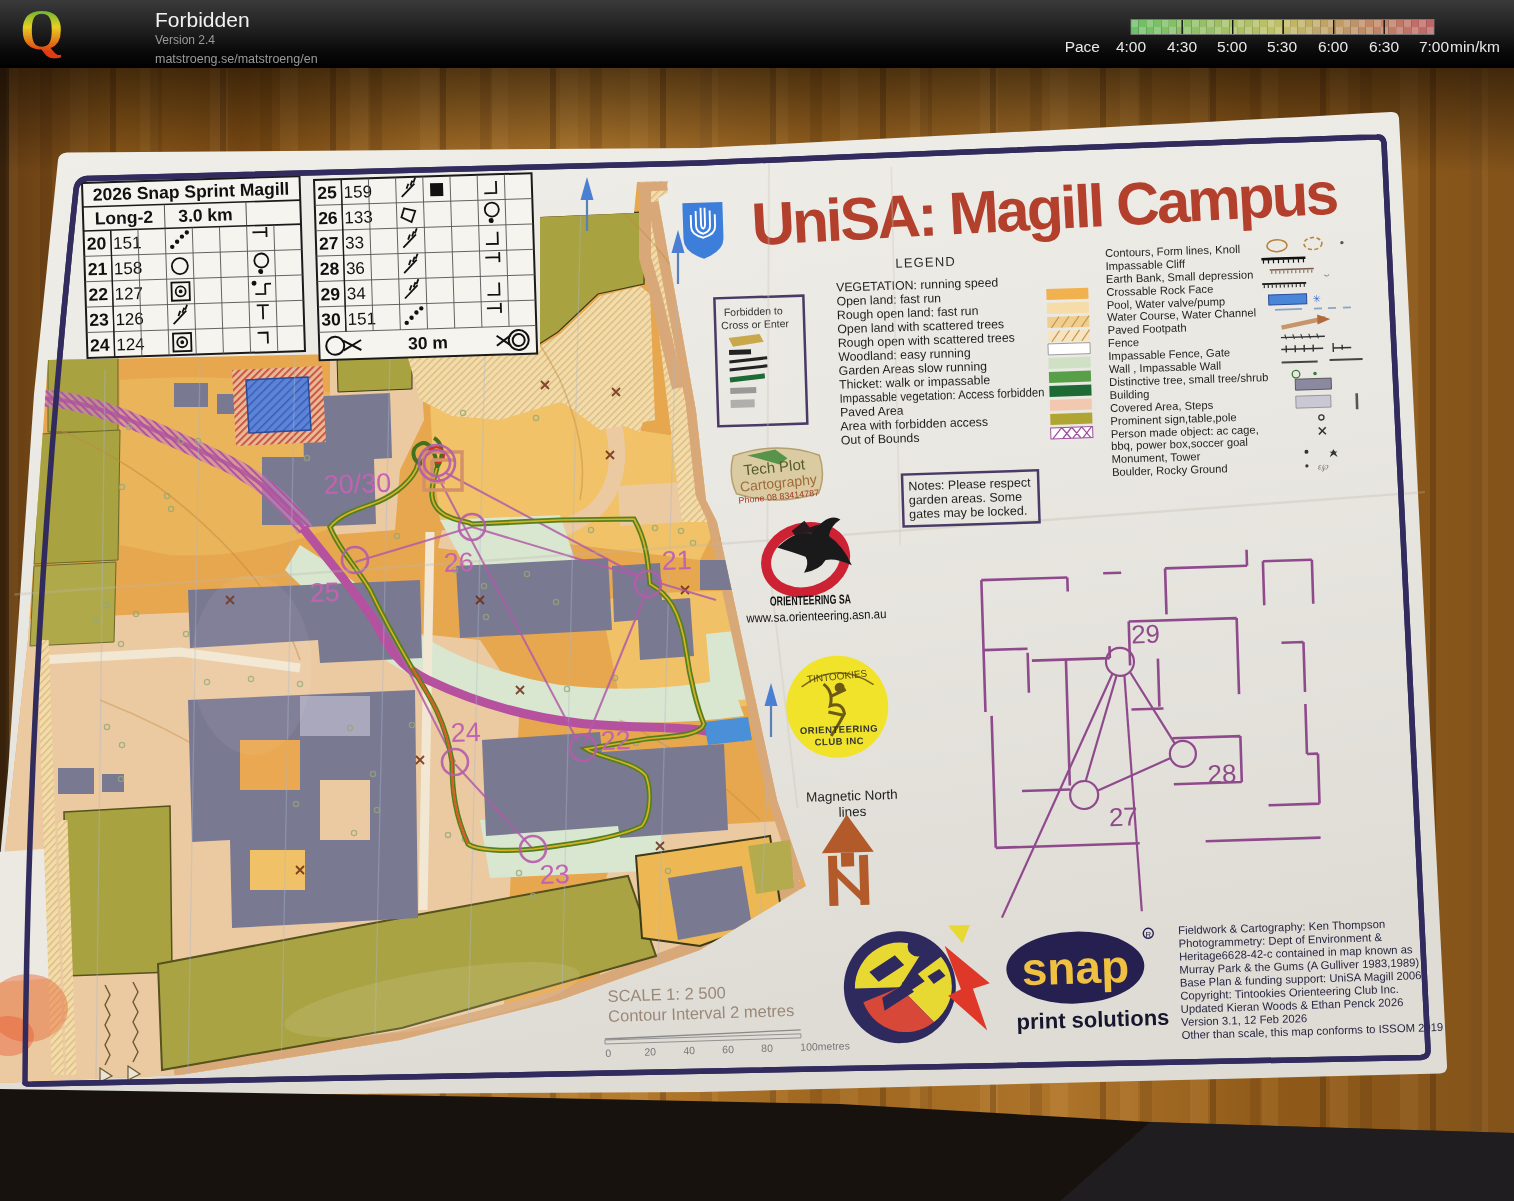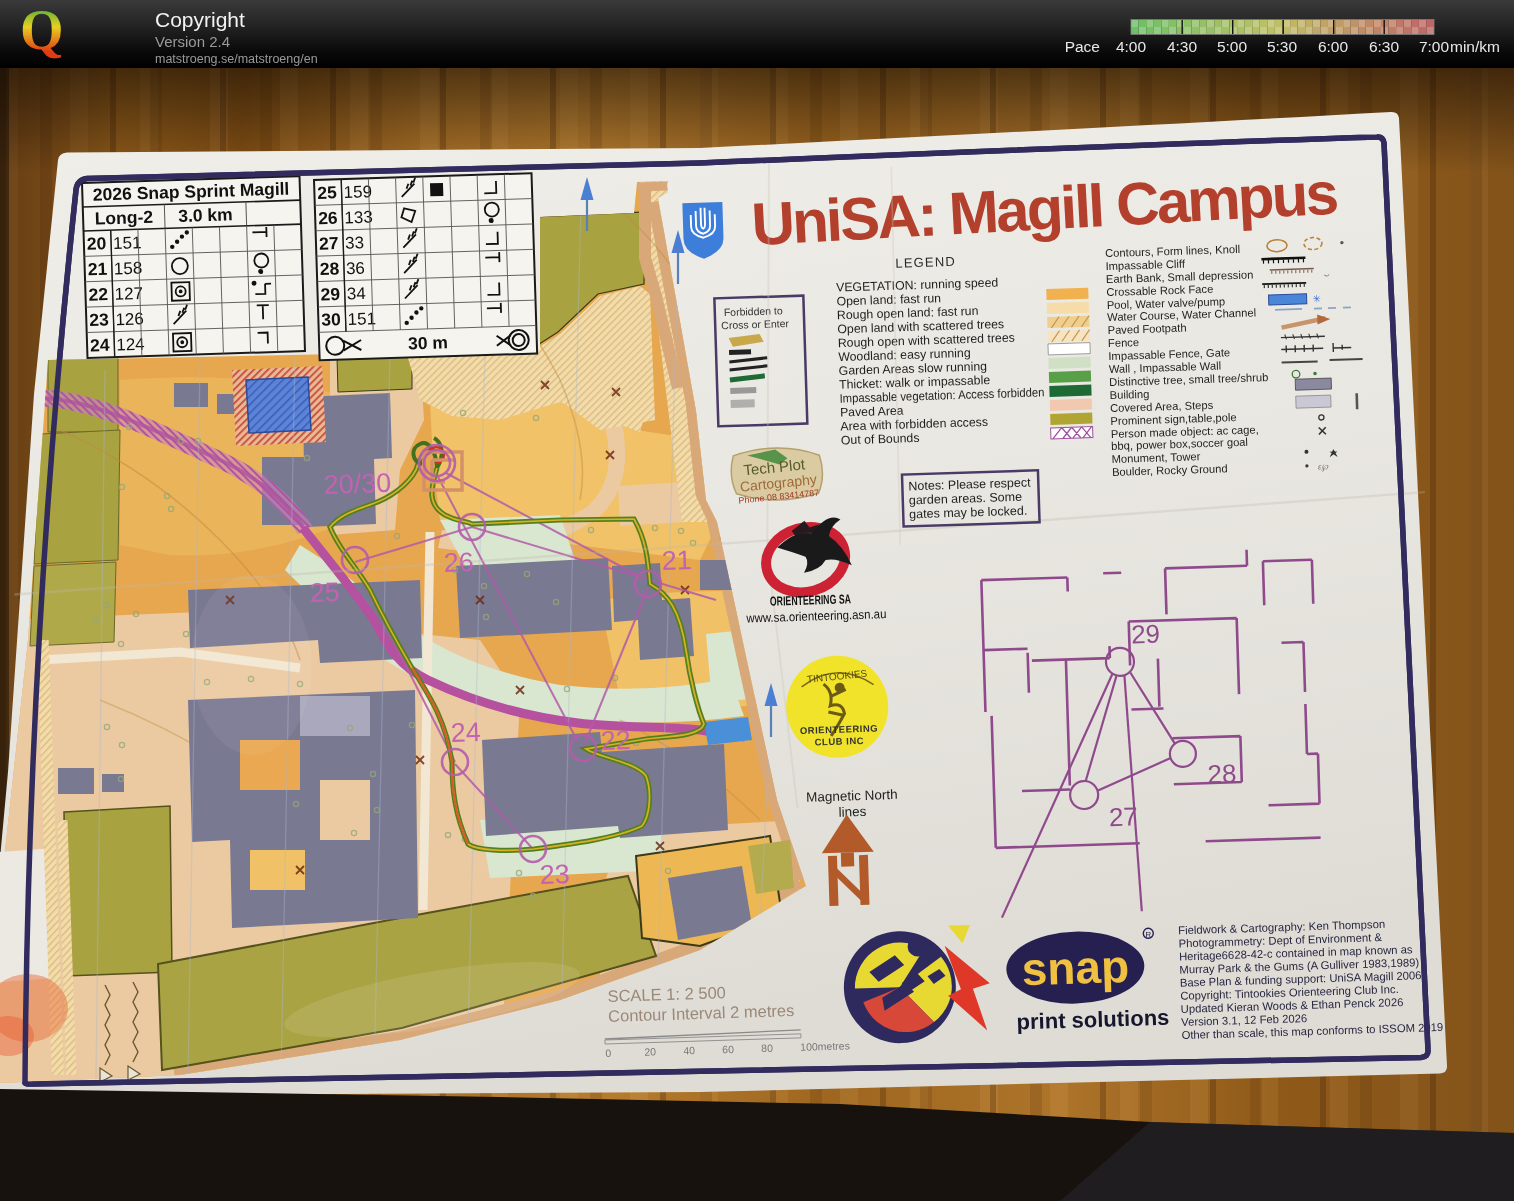--- a/index.html
+++ b/index.html
@@ -4,21 +4,21 @@
 <style>
 html,body{margin:0;padding:0;background:#000;}
 #stage{position:relative;width:1514px;height:1201px;overflow:hidden;background:#20150a;font-family:"Liberation Sans",sans-serif;}
 #wood{position:absolute;left:0;top:62px;width:1514px;height:1139px;
 background:
 repeating-linear-gradient(90deg, rgba(60,30,5,.28) 0 6px, rgba(0,0,0,0) 6px 40px, rgba(90,50,10,.2) 40px 52px, rgba(0,0,0,0) 52px 110px),
 repeating-linear-gradient(90deg, rgba(255,200,120,.1) 0 18px, rgba(0,0,0,0) 18px 70px),
 linear-gradient(90deg,#915a1e 0%,#a86c1e 8%,#824f14 16%,#aa7127 28%,#b67c2e 40%,#9e661f 55%,#ad742a 70%,#8f5918 84%,#a36a22 100%);}
 #topbar{position:absolute;left:0;top:0;width:1514px;height:68px;z-index:1;background:linear-gradient(180deg,#3a3a3a 0%,#222 40%,#0a0a0a 75%,#000 100%);}
 #topbar .title{position:absolute;left:155px;top:8px;color:#f2f2f2;font-size:21px;}
-#topbar .ver{position:absolute;left:155px;top:33px;color:#9a9a9a;font-size:15px;}
+#topbar .ver{position:absolute;left:155px;top:33px;color:#9a9a9a;font-size:12px;}
 #topbar .url{position:absolute;left:155px;top:52px;color:#9a9a9a;font-size:12.5px;}
 </style>
 </head>
 <body>
 <div id="stage">
 
 <div id="wood"></div>
 <div style="position:absolute;left:0;top:62px;width:1514px;height:110px;background:linear-gradient(180deg,rgba(10,5,0,.6),rgba(10,5,0,0));"></div>
 <div style="position:absolute;left:0;top:62px;width:240px;height:1139px;background:linear-gradient(90deg,rgba(20,8,0,.35),rgba(20,8,0,0));"></div>
 <div style="position:absolute;left:1274px;top:62px;width:240px;height:1139px;background:linear-gradient(270deg,rgba(30,12,0,.25),rgba(30,12,0,0));"></div>
@@ -29,21 +29,21 @@
 <defs>
           <linearGradient id="qg" x1="0" y1="0" x2="0" y2="1">
 <stop offset="0.05" stop-color="#2aa63c"></stop>
             <stop offset="0.45" stop-color="#e8d020"></stop>
             <stop offset="0.85" stop-color="#e03c14"></stop>
           </linearGradient>
         </defs>
 <text x="6" y="47" font-family="Liberation Serif,serif" font-size="56" font-weight="bold" fill="url(#qg)">Q</text>
 </svg>
 
-<div class="title">Copyright</div>
+<div class="title">Forbidden</div>
 <div class="ver">Version 2.4</div>
 <div class="url">matstroeng.se/matstroeng/en</div>
 
 <svg width="464" height="62" style="position:absolute;left:1050px;top:0">
         <rect x="81.0" y="20" width="7.58" height="7" fill="#89cc83"></rect>
         <rect x="81.0" y="27" width="7.58" height="7" fill="#6ec066"></rect>
         <rect x="88.6" y="20" width="7.58" height="7" fill="#72c066"></rect>
         <rect x="88.6" y="27" width="7.58" height="7" fill="#8dcc83"></rect>
         <rect x="96.2" y="20" width="7.58" height="7" fill="#91cc83"></rect>
         <rect x="96.2" y="27" width="7.58" height="7" fill="#77c066"></rect>

